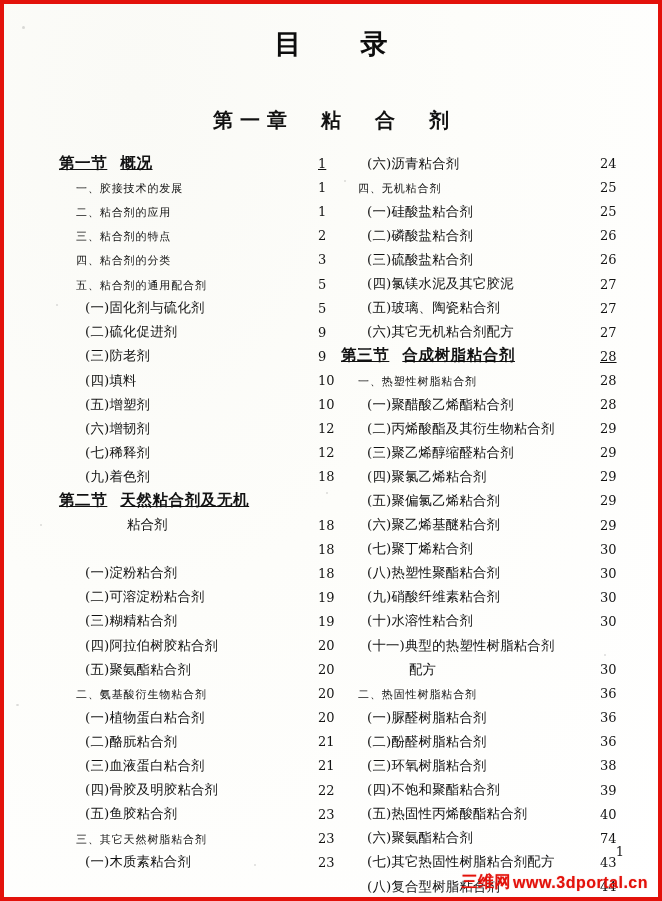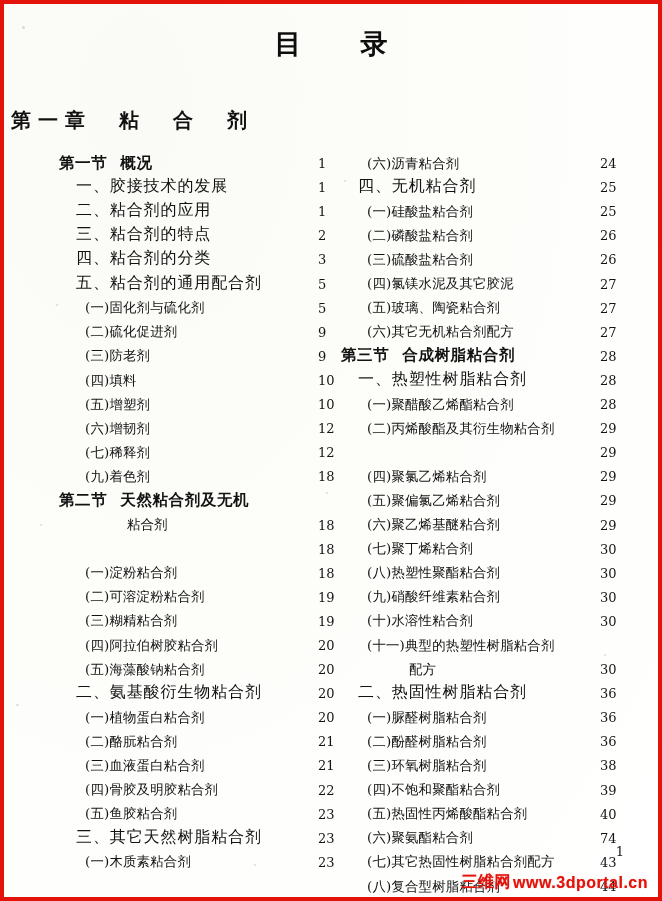--- a/index.html
+++ b/index.html
@@ -52,20 +52,21 @@
     letter-spacing: 16px;
     text-indent: 16px;
     color: #0d0d0d;
   }
 
   .chapter-title {
     position: absolute;
     top: 103px;
     left: 0;
     width: 100%;
+    text-align: center;
     font-family: "DejaVu Serif", "Liberation Serif", serif;
     font-weight: bold;
     font-size: 20px;
     letter-spacing: 7px;
     text-indent: 7px;
     color: #111111;
   }
 
   
   .columns {
@@ -129,30 +130,30 @@
 
   
   .lvl-section .label {
     font-weight: bold;
     font-size: 15.5px;
     letter-spacing: 0.6px;
   }
   .lvl-section .label .sec-num { margin-right: 13px; }
 
   .lvl-sub .label {
-    font-size: 16px;
+    font-size: 11px;
     letter-spacing: 0.9px;
   }
   .lvl-item .label {
     font-size: 13.4px;
     letter-spacing: 0.2px;
   }
 
   
-  .ind-0 { padding-left: 0px; }
+  .ind-0 { padding-left: 0px; text-decoration: underline; }
   .ind-1 { padding-left: 17px; }
   .ind-2 { padding-left: 26px; }
   .ind-3 { padding-left: 68px; justify-content: space-between; }
 
   
   .folio {
     position: absolute;
     right: 34px;
     bottom: 38px;
     font-family: "DejaVu Serif", "Liberation Serif", serif;
@@ -298,21 +299,21 @@
             <span class="label">(三)糊精粘合剂</span>
             <span class="leader"></span>
             <span class="page">19</span>
           </div>
           <div class="toc-row lvl-item ind-2">
             <span class="label">(四)阿拉伯树胶粘合剂</span>
             <span class="leader"></span>
             <span class="page">20</span>
           </div>
           <div class="toc-row lvl-item ind-2">
-            <span class="label">(五)海藻酸钠粘合剂</span>
+            <span class="label">(五)聚氨酯粘合剂</span>
             <span class="leader"></span>
             <span class="page">20</span>
           </div>
           <div class="toc-row lvl-sub ind-1">
             <span class="label">二、氨基酸衍生物粘合剂</span>
             <span class="leader"></span>
             <span class="page">20</span>
           </div>
           <div class="toc-row lvl-item ind-2">
             <span class="label">(一)植物蛋白粘合剂</span>
@@ -406,20 +407,21 @@
             <span class="label">(一)聚醋酸乙烯酯粘合剂</span>
             <span class="leader"></span>
             <span class="page">28</span>
           </div>
           <div class="toc-row lvl-item ind-2">
             <span class="label">(二)丙烯酸酯及其衍生物粘合剂</span>
             <span class="leader"></span>
             <span class="page">29</span>
           </div>
           <div class="toc-row lvl-item ind-2">
+            <span class="label">(三)聚乙烯醇缩醛粘合剂</span>
             <span class="leader"></span>
             <span class="page">29</span>
           </div>
           <div class="toc-row lvl-item ind-2">
             <span class="label">(四)聚氯乙烯粘合剂</span>
             <span class="leader"></span>
             <span class="page">29</span>
           </div>
           <div class="toc-row lvl-item ind-2">
             <span class="label">(五)聚偏氯乙烯粘合剂</span>

